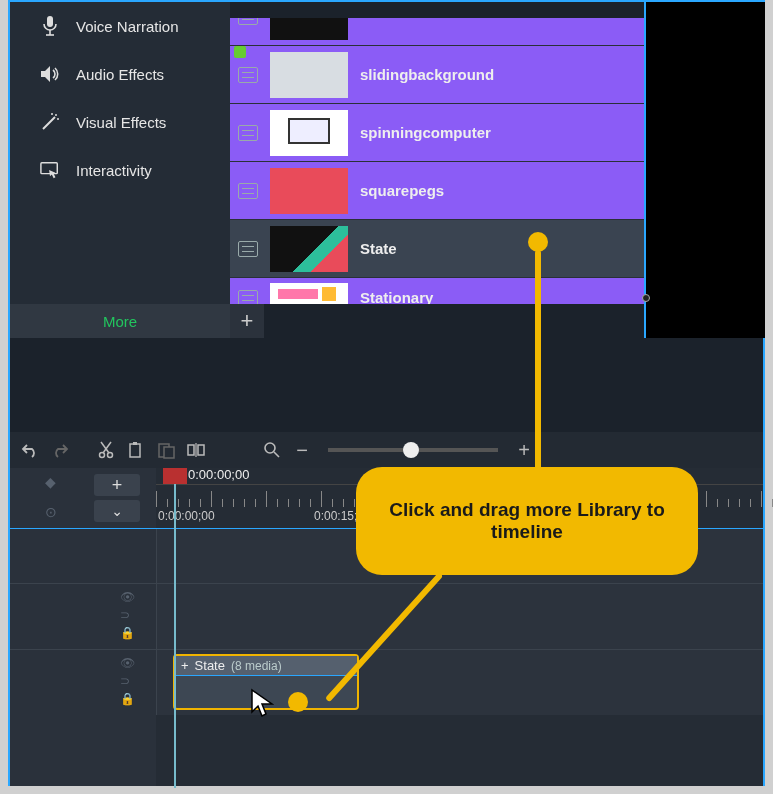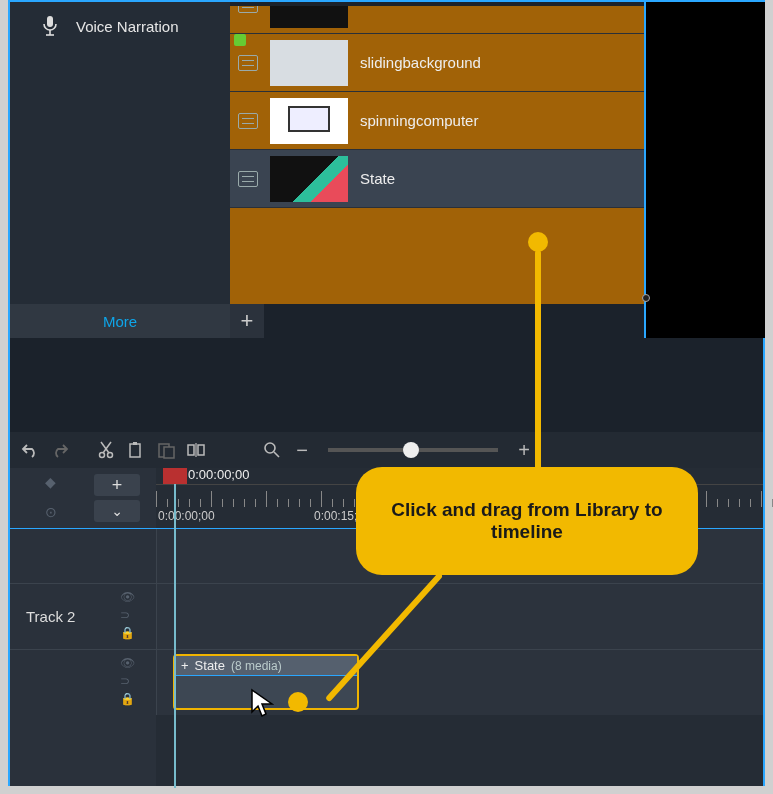--- a/index.html
+++ b/index.html
@@ -41,30 +41,31 @@
     width: 20px; height: 20px;
     display: flex; align-items: center; justify-content: center;
     color: #ddd;
   }
   .more-bar {
     position: absolute;
     left: 0; top: 302px;
     width: 220px; height: 34px;
     background: #303842;
     display: flex; align-items: center; justify-content: center;
-    color: #0ea5e9; font-size: 15px;
+    color: #22c55e; font-size: 15px;
     cursor: pointer;
   }
   
   .library {
     position: absolute;
-    left: 220px; top: 4px;
+    left: 220px; top: 16px;
     width: 414px; height: 302px;
-    background: #a16207;
+    background: #8b5cf6;
     overflow: hidden;
+    font-weight: bold;
   }
   .lib-row {
     display: flex;
     align-items: center;
     gap: 12px;
     height: 58px;
     padding: 4px 8px;
     border-bottom: 1px solid #2a3038;
     cursor: pointer;
   }
@@ -317,20 +318,49 @@
       <span class="side-icon">
         <svg width="18" height="20" viewBox="0 0 18 20">
             <rect x="6" y="0" width="6" height="11" rx="3" fill="#ddd"></rect>
             <path d="M3 8a6 6 0 0 0 12 0" stroke="#ddd" stroke-width="1.6" fill="none"></path>
             <line x1="9" y1="14" x2="9" y2="19" stroke="#ddd" stroke-width="1.6"></line>
             <line x1="5" y1="19" x2="13" y2="19" stroke="#ddd" stroke-width="1.6"></line>
           </svg>
       </span>
       <span>Voice Narration</span>
     </div>
+    <div class="side-item">
+      <span class="side-icon">
+        <svg width="20" height="18" viewBox="0 0 20 18">
+            <path d="M1 6h4l5-5v16l-5-5H1z" fill="#ddd"></path>
+            <path d="M13 5a5 5 0 0 1 0 8M15 3a8 8 0 0 1 0 12" stroke="#ddd" stroke-width="1.6" fill="none"></path>
+          </svg>
+      </span>
+      <span>Audio Effects</span>
+    </div>
+    <div class="side-item">
+      <span class="side-icon">
+        <svg width="20" height="20" viewBox="0 0 20 20">
+            <line x1="3" y1="17" x2="15" y2="5" stroke="#ddd" stroke-width="2"></line>
+            <circle cx="16" cy="3" r="1" fill="#ddd"></circle>
+            <circle cx="18" cy="7" r="1" fill="#ddd"></circle>
+            <circle cx="12" cy="2" r="1" fill="#ddd"></circle>
+          </svg>
+      </span>
+      <span>Visual Effects</span>
+    </div>
+    <div class="side-item">
+      <span class="side-icon">
+        <svg width="22" height="18" viewBox="0 0 22 18">
+            <rect x="1" y="1" width="18" height="12" rx="1" stroke="#ddd" stroke-width="1.6" fill="none"></rect>
+            <path d="M10 9l7 3-2 1 2 4-2 1-2-4-2 2z" fill="#ddd"></path>
+          </svg>
+      </span>
+      <span>Interactivity</span>
+    </div>
   </div>
   <div class="more-bar">
     <span>More</span>
   </div>
 
   <div class="library">
     <div class="lib-row" style="margin-top:-30px">
       <span class="row-icon"></span>
       <div class="thumb" style="background:#111"></div>
       <span class="lib-label"></span>
@@ -340,26 +370,39 @@
       <div class="thumb" style="background:#d8dde2"></div>
       <span class="lib-label">slidingbackground</span>
     </div>
     <div class="lib-row">
       <span class="row-icon"></span>
       <div class="thumb" style="background:#fff;position:relative">
         <div style="position:absolute;left:18px;top:8px;width:42px;height:26px;border:2px solid #333;background:#eef"></div>
       </div>
       <span class="lib-label">spinningcomputer</span>
     </div>
+    <div class="lib-row">
+      <span class="row-icon"></span>
+      <div class="thumb" style="background:#e94b5a"></div>
+      <span class="lib-label">squarepegs</span>
+    </div>
     <div class="lib-row sel">
       <span class="row-icon"></span>
       <div class="thumb" style="background:linear-gradient(135deg,#111 55%,#2dbf9b 55% 70%,#e94b5a 70%)">
         <div style="position:absolute;left:4px;top:28px;width:12px;height:12px;background:#6c3;border-radius:2px"></div>
       </div>
       <span class="lib-label">State</span>
+    </div>
+    <div class="lib-row" style="height:40px">
+      <span class="row-icon"></span>
+      <div class="thumb" style="background:#fff;height:30px;position:relative">
+        <div style="position:absolute;left:8px;top:6px;width:40px;height:10px;background:#f7a"></div>
+        <div style="position:absolute;left:52px;top:4px;width:14px;height:14px;background:#fb3"></div>
+      </div>
+      <span class="lib-label">Stationary</span>
     </div>
   </div>
   <div class="lib-footer">
     <div class="add-btn">
       <span>+</span>
     </div>
   </div>
 
   <div class="preview">
     <div class="handle-dot" style="left:-4px;bottom:36px"></div>
@@ -501,21 +544,20 @@
         <div class="tick" style="left: 594px;"></div>
         <div class="tick big" style="left: 605px;"></div>
         <div class="tick" style="left: 616px;"></div>
       </div>
 
     <div class="timeline-body">
       <div class="track-row first" style="height:54px">
         <div class="track-area"></div>
       </div>
       <div class="track-row">
-        <div class="track-name">Track 2</div>
         <div class="track-icons">
           <span>👁</span>
           <span>⊃</span>
           <span>🔒</span>
         </div>
         <div class="track-area"></div>
       </div>
       <div class="track-row">
         <div class="track-icons">
           <span>👁</span>
@@ -537,21 +579,21 @@
 
   <div style="position:absolute;left:146px;top:496px;right:0;height:20px;pointer-events:none">
     
   </div>
 
 </div>
 
 <div class="dot" style="left:528px;top:232px"></div>
 <div class="callout-line" style="left:535px;top:250px;height:225px"></div>
 <div class="callout">
-  <span>Click and drag from Library to timeline</span>
+  <span>Click and drag more Library to timeline</span>
 </div>
 <div class="callout-line" style="left:438px;top:574px;height:170px;transform:rotate(42deg)"></div>
 <div class="dot" style="left:288px;top:692px"></div>
 
 <div class="cursor" style="left:250px;top:688px">
   <svg width="24" height="30" viewBox="0 0 24 30">
       <path d="M2 2l0 22 6-6 4 10 4-2-4-10 10 0z" fill="#fff" stroke="#000" stroke-width="1.5"></path>
     </svg>
 </div>
 

